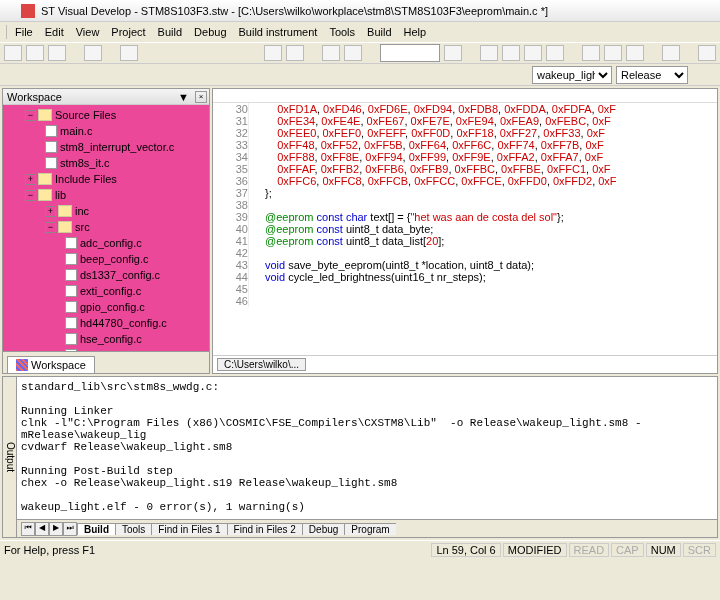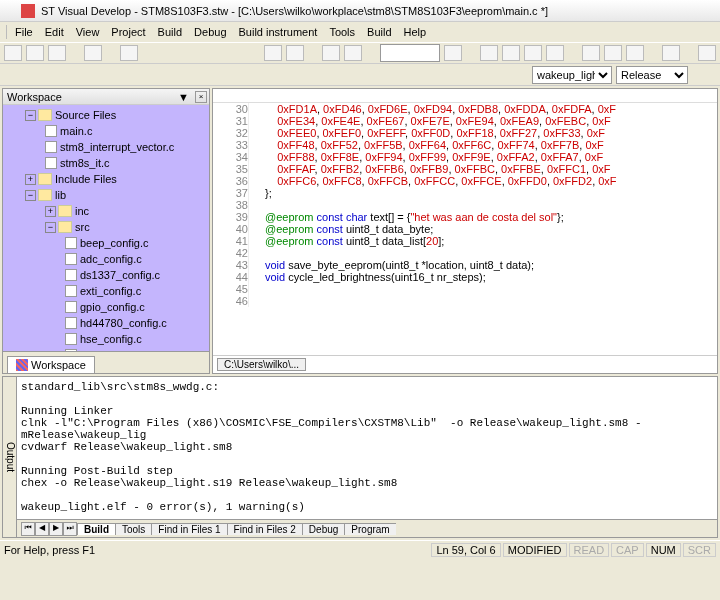--- a/index.html
+++ b/index.html
@@ -8,21 +8,21 @@
 .titlebar .icon { width: 14px; height: 14px; background: #d44; margin-right: 6px; }
 .menubar { height: 20px; display: flex; align-items: center; padding: 0 4px; background: #ece9d8; gap: 0; }
 .menubar .mitem { padding: 2px 6px; cursor: default; }
 .menubar .sep { width: 1px; height: 14px; background: #bbb; margin: 0 2px; }
 .toolbar { height: 22px; background: #ece9d8; border-top: 1px solid #fff; border-bottom: 1px solid #ccc; display: flex; align-items: center; padding: 0 4px; gap: 4px; }
 .toolbar .tb { width: 18px; height: 16px; background: #f5f5f5; border: 1px solid #bbb; display: inline-block; }
 .toolbar .tspacer { width: 10px; }
 .toolbar2 { height: 22px; background: #ece9d8; border-bottom: 1px solid #ccc; display: flex; align-items: center; padding: 0 4px; gap: 4px; }
 .ddl { font-size: 11px; height: 18px; border: 1px solid #999; background: #fff; }
 .main { display: flex; height: 290px; }
-.ws-panel { width: 208px; background: #c4b5fd; border: 1px solid #999; margin: 2px; display: flex; flex-direction: column; }
+.ws-panel { width: 208px; background: #ec4899; border: 1px solid #999; margin: 2px; display: flex; flex-direction: column; }
 .ws-header { background: linear-gradient(#f5f5f5,#e0e0e0); height: 16px; display: flex; align-items: center; padding: 0 4px; border-bottom: 1px solid #ccc; font-size: 10px; position: relative; }
 .ws-header .close { position: absolute; right: 2px; width: 12px; height: 12px; border: 1px solid #999; font-size: 8px; text-align: center; line-height: 10px; }
 .tree { flex: 1; overflow: auto; padding: 2px; }
 .tree-item { white-space: nowrap; display: flex; align-items: center; height: 16px; }
 .tree-item .pm { width: 11px; height: 11px; border: 1px solid #888; text-align: center; line-height: 8px; font-size: 9px; margin-right: 2px; }
 .tree-item .fi { width: 14px; height: 12px; background: #ffe9a0; border: 1px solid #cc9; margin-right: 3px; }
 .tree-item .ff { width: 12px; height: 12px; background: #fff; border: 1px solid #999; margin-right: 3px; }
 .lvl1 { padding-left: 20px; } .lvl2 { padding-left: 40px; } .lvl3 { padding-left: 60px; }
 .ws-tab { height: 22px; background: #ece9d8; border-top: 1px solid #999; display: flex; align-items: end; padding: 0 4px; }
 .ws-tab .tab { background: #fff; border: 1px solid #999; border-bottom: none; padding: 2px 8px; display: flex; align-items: center; gap: 3px; }
@@ -161,25 +161,25 @@
           <span>inc</span>
         </div>
       <div class="tree-item lvl2">
           <span class="pm">−</span>
           <span class="fi"></span>
           <span>src</span>
         </div>
       <div id="src-files">
           <div class="tree-item lvl3">
             <span class="ff"></span>
+            <span>adc_config.c</span>
+          </div>
+          <div class="tree-item lvl3">
+            <span class="ff"></span>
             <span>beep_config.c</span>
-          </div>
-          <div class="tree-item lvl3">
-            <span class="ff"></span>
-            <span>adc_config.c</span>
           </div>
           <div class="tree-item lvl3">
             <span class="ff"></span>
             <span>ds1337_config.c</span>
           </div>
           <div class="tree-item lvl3">
             <span class="ff"></span>
             <span>exti_config.c</span>
           </div>
           <div class="tree-item lvl3">

